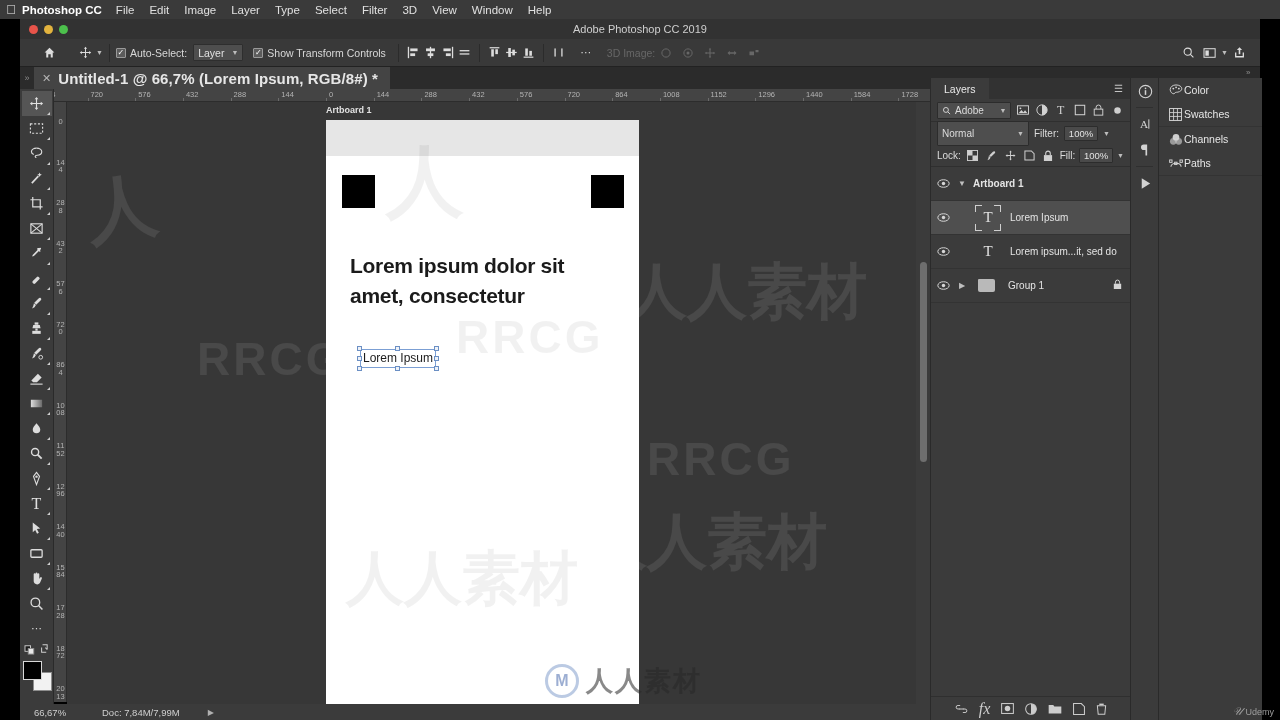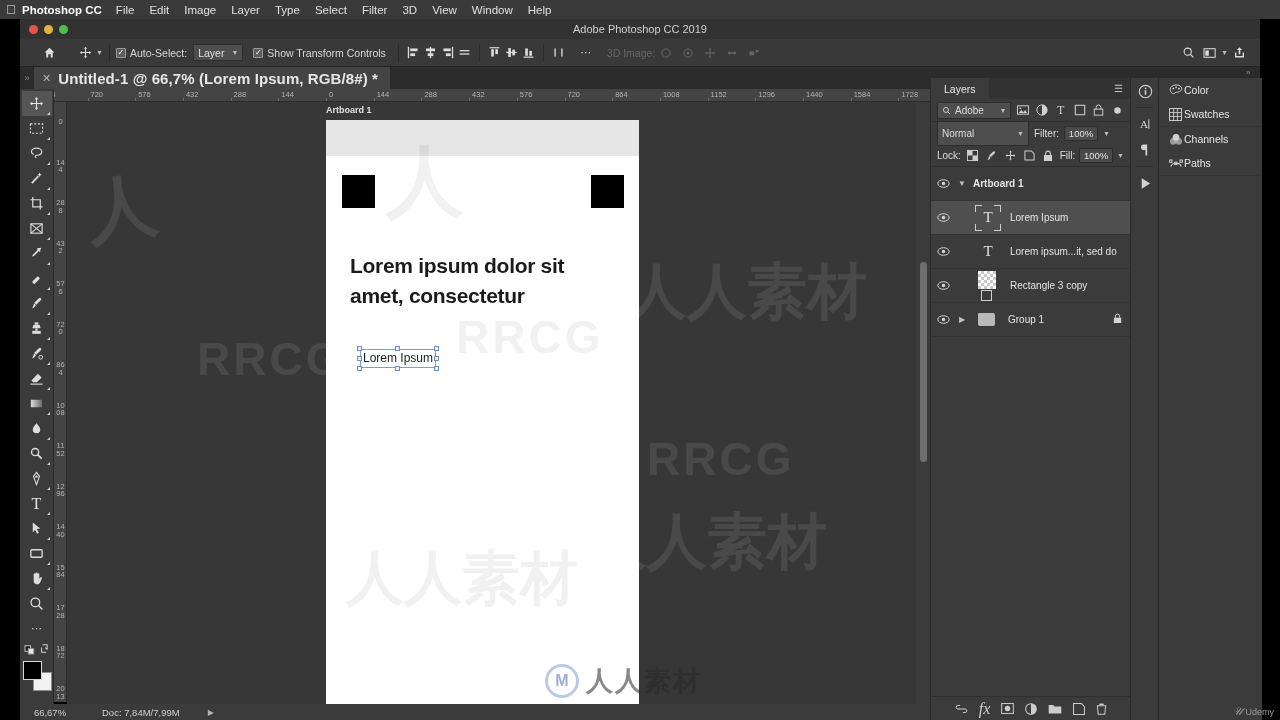--- a/index.html
+++ b/index.html
@@ -727,36 +727,20 @@
       </span>
       <span style="width:16px"></span>
       <span class="thumb">
         <span class="tthumb">
             <span class="T">T</span>
           </span>
       </span>
       <span class="nm">Lorem ipsum...it, sed do</span>
     </div>
 
-    <div class="lrow">
-      <span class="eye">
-        <svg width="13" height="9" viewBox="0 0 14 10">
-            <ellipse cx="7" cy="5" rx="6.3" ry="4.2" fill="none" stroke="#d7d7d7" stroke-width="1.1"></ellipse>
-            <circle cx="7" cy="5" r="1.9" fill="#d7d7d7"></circle>
-          </svg>
-      </span>
-      <span style="width:16px"></span>
-      <span class="thumb">
-        <span class="rthumb">
-            <span class="sq"></span>
-            <span class="vm"></span>
-          </span>
-      </span>
-      <span class="nm">Rectangle 3 copy</span>
-    </div>
 
 
     <div class="lrow">
       <span class="eye">
         <svg width="13" height="9" viewBox="0 0 14 10">
             <ellipse cx="7" cy="5" rx="6.3" ry="4.2" fill="none" stroke="#d7d7d7" stroke-width="1.1"></ellipse>
             <circle cx="7" cy="5" r="1.9" fill="#d7d7d7"></circle>
           </svg>
       </span>
       <span class="disc">▶</span>

